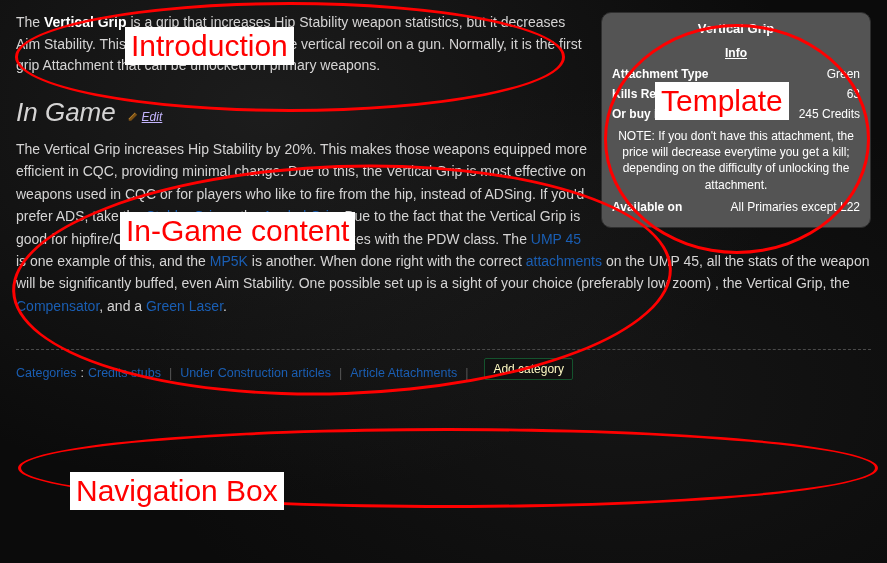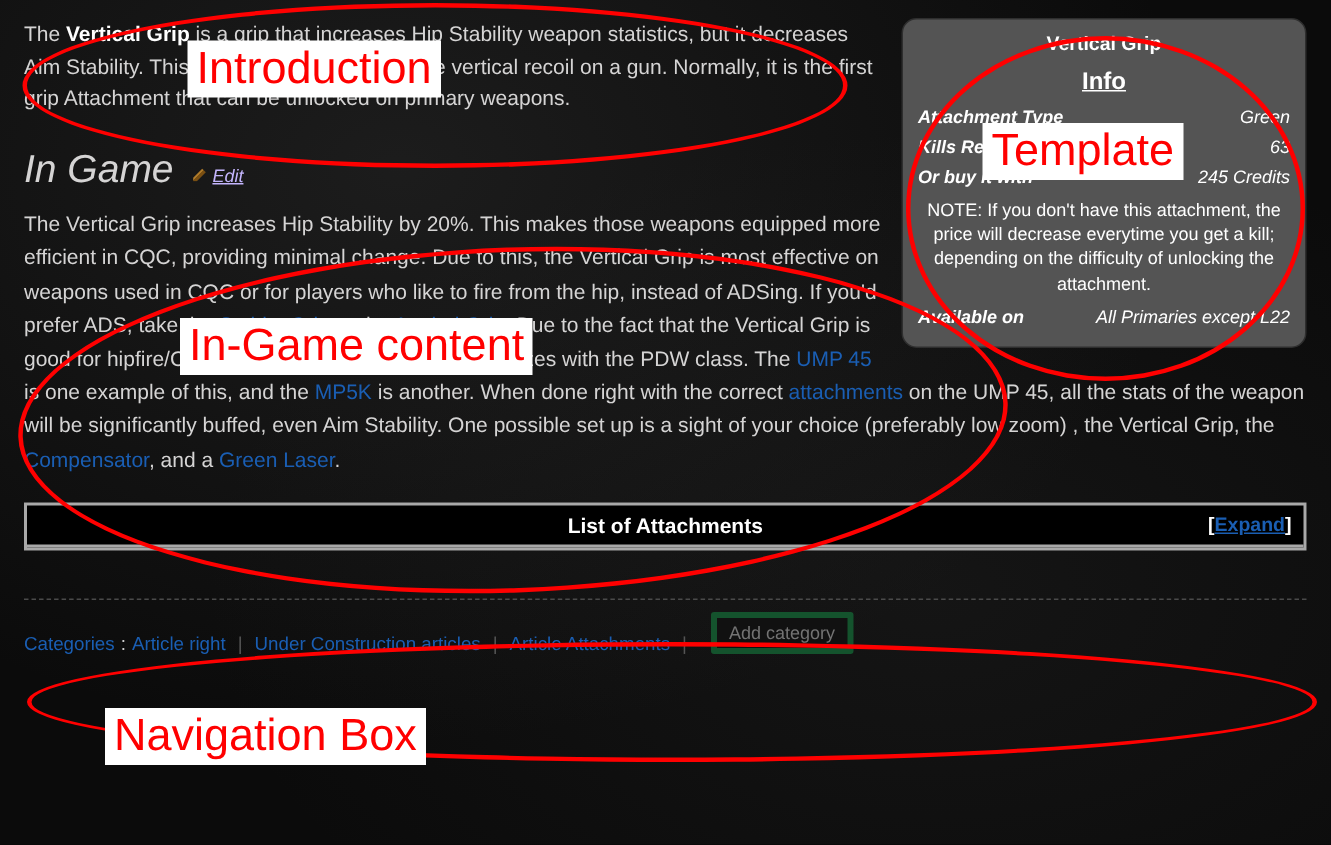--- a/index.html
+++ b/index.html
@@ -35,25 +35,25 @@
   }
   .infobox .title {
     text-align: center;
     font-weight: bold;
     font-size: 13px;
     padding: 2px 0 8px 0;
   }
   .infobox .subhead {
     text-align: center;
     font-weight: bold;
-    font-size: 16px;
+    font-size: 12px;
     padding: 2px 0 4px 0;
     text-decoration: underline;
   }
-  .inforow { display: flex; justify-content: space-between; padding: 3px 0; font-style: italic; }
+  .inforow { display: flex; justify-content: space-between; padding: 3px 0; }
   .inforow .k { font-weight: bold; }
   .inforow .v { text-align: right; max-width: 55%; }
   .note { font-size: 12px; line-height: 1.35; text-align: center; padding: 4px 0; }
   .intro { line-height: 1.55; }
   .intro b { color: #fff; }
   h2 {
     font-family: Helvetica, Arial, sans-serif;
     font-weight: normal;
     font-size: 26px;
     color: #d5d4d4;
@@ -95,23 +95,23 @@
     padding-top: 8px;
     font-size: 12.5px;
     color: #ccc;
     display: flex; align-items: flex-end; gap: 4px;
     flex-wrap: wrap;
   }
   .catbar a { color: #1a5eb3; text-decoration: none; }
   .catbar .sep { color: #555; padding: 0 4px; }
   .addcat {
     display: inline-block;
-    border: 4px solid #14532d;
+    border: 1px solid #14532d;
     background: #111;
-    color: #737373;
+    color: #fef9c3;
     font-size: 12px;
     padding: 3px 8px;
     border-radius: 2px;
     margin-left: 8px;
     cursor: pointer;
   }
 
   
   .anno { position: absolute; inset:0; pointer-events: none; padding-left: 25px; }
   .ellipse {
@@ -168,31 +168,25 @@
     <h2>In Game</h2>
     <a href="#" class="editlink">
       <span class="pen"></span><span>Edit</span>
     </a>
   </div>
 
   <p class="body">
     <span>The Vertical Grip increases Hip Stability by 20%. This makes those weapons equipped more efficient in CQC, providing minimal change. Due to this, the Vertical Grip is most effective on weapons used in CQC or for players who like to fire from the hip, instead of ADSing. If you'd prefer ADS, take the </span><a href="#" class="ilink">Stubby Grip</a><span> or the </span><a href="#" class="ilink">Angled Grip</a><span>. Due to the fact that the Vertical Grip is good for hipfire/CQC combat, it most naturally synergizes with the PDW class. The </span><a href="#" class="ilink">UMP 45</a><span> is one example of this, and the </span><a href="#" class="ilink">MP5K</a><span> is another. When done right with the correct </span><a href="#" class="ilink">attachments</a><span> on the UMP 45, all the stats of the weapon will be significantly buffed, even Aim Stability. One possible set up is a sight of your choice (preferably low zoom) , the Vertical Grip, the </span><a href="#" class="ilink">Compensator</a><span>, and a </span><a href="#" class="ilink greenlink">Green Laser</a><span>.</span>
   </p>
 
-  <div class="navbox">
-    <div class="navhead">
-      <span>List of Attachments</span>
-      <span class="expand">[<a href="#">Expand</a>]</span>
-    </div>
-  </div>
 
   <div class="catbar">
     <a href="#">Categories</a>
       <span>:</span>
-    <a href="#">Article right</a>
+    <a href="#">Credits stubs</a>
       <span class="sep">|</span>
     <a href="#">Under Construction articles</a>
       <span class="sep">|</span>
     <a href="#">Article Attachments</a>
       <span class="sep">|</span>
     <button class="addcat">Add category</button>
   </div>
 
 </div>
 

